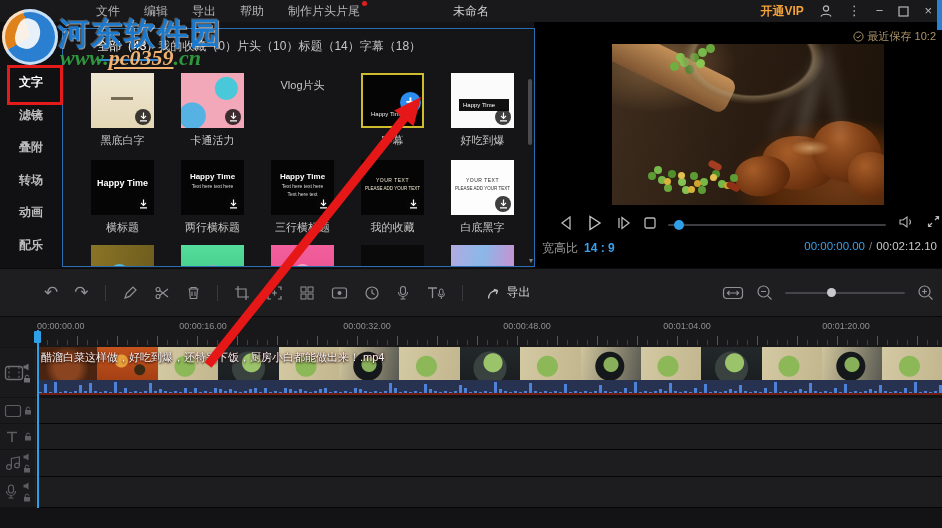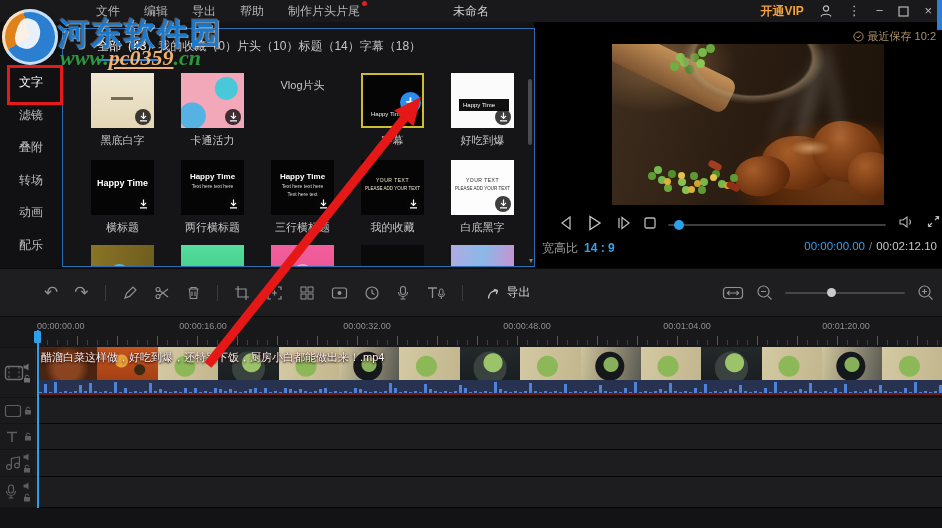--- a/index.html
+++ b/index.html
@@ -12,21 +12,21 @@
   .menu-item{position:relative;cursor:default;white-space:nowrap;}
   .menu-dot{position:absolute;right:-7px;top:-2px;width:5px;height:5px;border-radius:50%;background:#e02020;}
   .win-title{position:absolute;left:0;top:0;width:100%;height:22px;line-height:22px;text-align:center;font-size:12px;color:#cfcfcf;}
   .tb-right{position:absolute;right:10px;top:0;height:22px;display:flex;align-items:center;gap:15px;z-index:6;}
   .vip{color:#f2a23a;font-weight:bold;font-size:12px;}
   .winbtn{color:#b8b8b8;font-size:13px;line-height:22px;}
   .edge-blue{position:absolute;right:0;top:0;width:5px;height:30px;background:#2e7fd2;z-index:7;}
 
   
   .sidebar{position:absolute;left:0;top:22px;width:62px;height:246px;background:#111113;z-index:2;}
-  .side-item{position:absolute;left:0;width:62px;text-align:center;font-size:12px;color:#bcbcbe;cursor:pointer;}
+  .side-item{position:absolute;left:0;width:62px;text-align:center;font-size:12px;color:#bcbcbe;cursor:pointer;font-weight:bold;}
   .side-item.active{color:#ffffff;}
   .red-box{position:absolute;left:7px;top:65px;width:50px;height:34px;border:3px solid #e31b1b;z-index:40;pointer-events:none;}
 
   
   .panel{position:absolute;left:62px;top:28px;width:471px;height:237px;background:#151517;border:1px solid #2b6db2;overflow:hidden;z-index:2;}
   .tabs{position:absolute;left:34px;top:9px;display:flex;font-size:12px;color:#c6c6c8;}
   .tab{padding-bottom:4px;cursor:pointer;white-space:nowrap;}
   .tab.active{color:#fff;border-bottom:2px solid #2e86d4;}
   .tgrid{position:absolute;left:28px;top:44px;width:430px;display:grid;grid-template-columns:repeat(5,63px);column-gap:27px;row-gap:12px;}
   .tcard{width:63px;cursor:pointer;}

